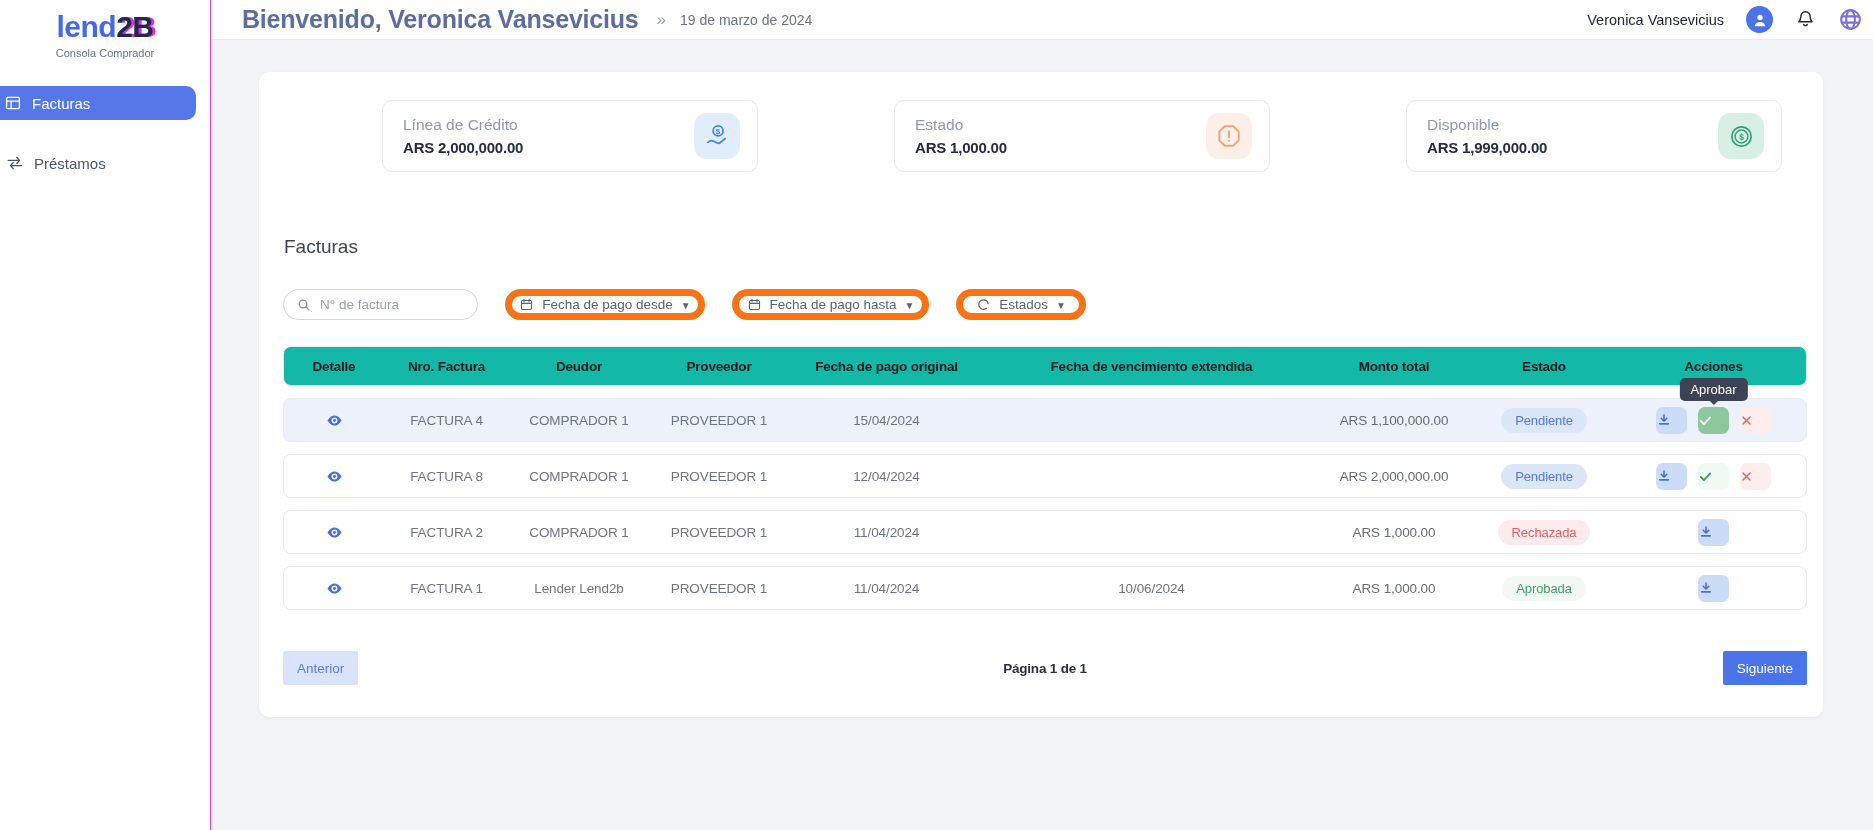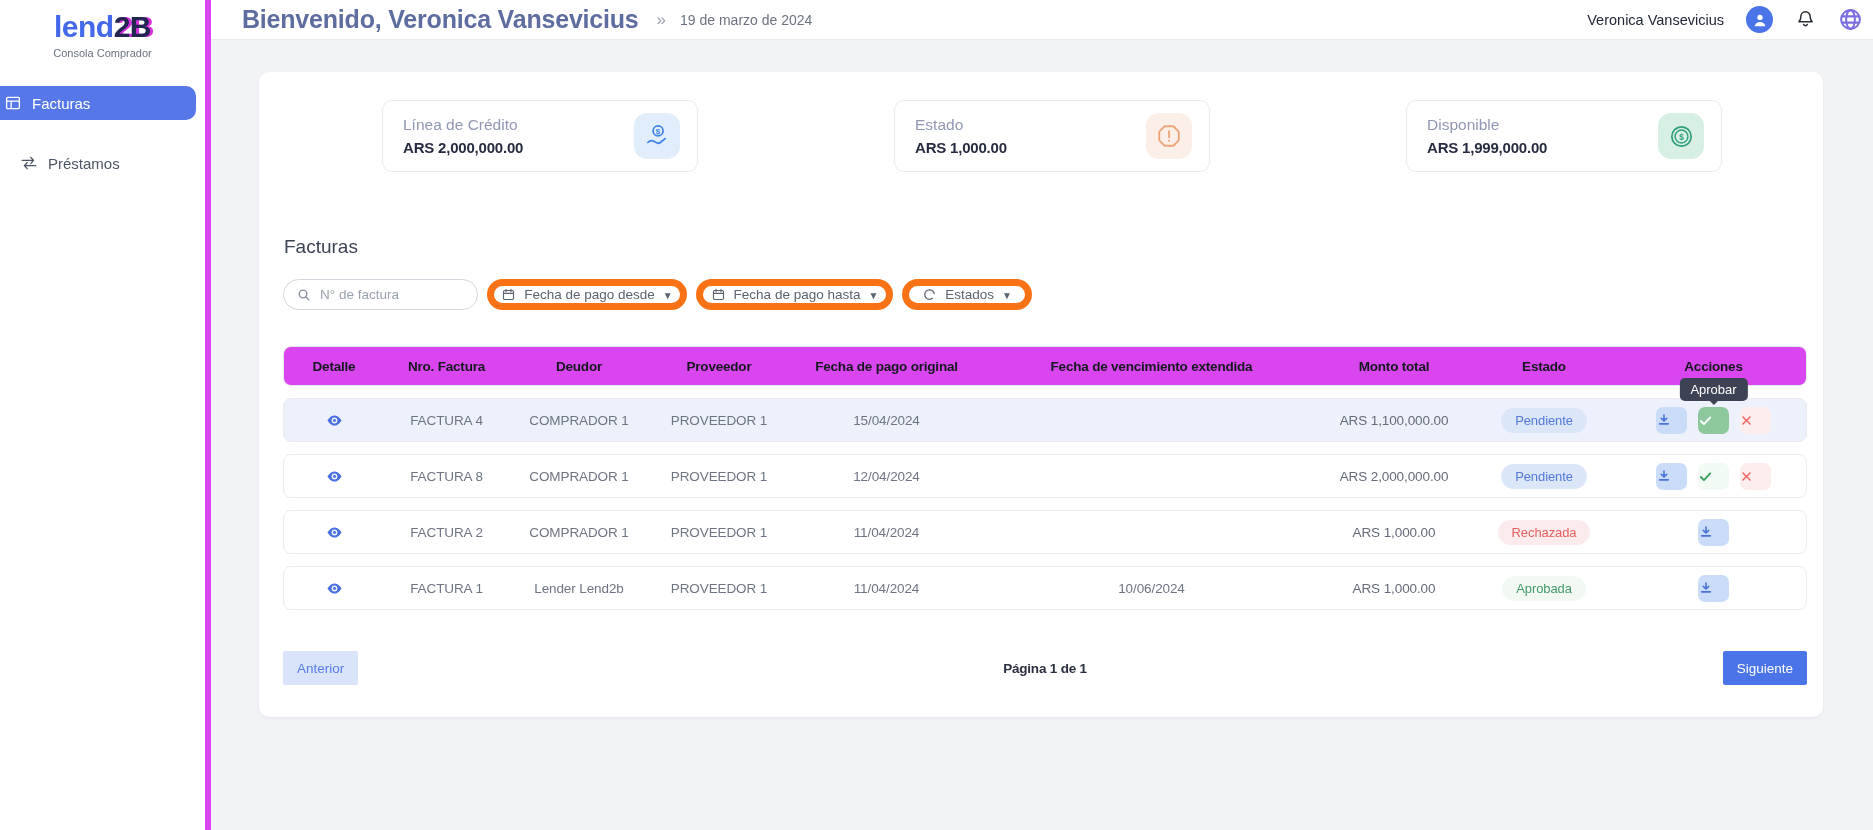--- a/index.html
+++ b/index.html
@@ -5,77 +5,77 @@
   * { margin:0; padding:0; box-sizing:border-box; }
   html,body { width:1873px; height:830px; }
   body {
     font-family:"Liberation Sans","DejaVu Sans",sans-serif;
     background:#f2f3f7; position:relative; overflow:hidden; color:#374151;
   }
   svg { display:block; }
 
   
   .sidebar { position:absolute; left:0; top:0; width:211px; height:830px;
-    background:#fff; border-right:6px solid #d946ef; z-index:5; }
+    background:#fff; border-right:1px solid #d946ef; z-index:5; }
   .logo { margin-top:10px; text-align:center; font-size:30px; font-weight:800; letter-spacing:-.5px; }
   .logo .p1 { color:#4468ea; }
   .logo .p2 { color:#222650; text-shadow:3px 0 0 #d930e0; }
   .logo-sub { text-align:center; font-size:11px; color:#6b7280; margin-top:3px; }
   .nav { margin-top:27px; }
   .nav-item { display:flex; align-items:center; height:34px; font-size:15px; cursor:pointer; }
   .nav-item.active { background:#5577e8; color:#fff; border-radius:10px;
     margin-left:-11px; width:207px; padding-left:15px; }
-  .nav-item.plain { color:#4b5563; padding-left:20px; margin-top:26px; }
+  .nav-item.plain { color:#4b5563; padding-left:6px; margin-top:26px; }
   .nav-ico { width:18px; height:18px; margin-right:10px; flex:0 0 auto; }
 
   
   .topbar { position:absolute; left:211px; top:0; width:1662px; height:40px;
     background:#fff; border-bottom:1px solid #e9ebf0; display:flex; align-items:center;
     padding:0 10px 0 31px; }
   .welcome { font-size:25px; font-weight:700; color:#5e6da0; letter-spacing:-.2px; }
   .crumb-sep { color:#9ca3af; font-size:17px; margin:0 14px 0 18px; }
   .topdate { font-size:14px; color:#6b7280; }
   .top-right { margin-left:auto; display:flex; align-items:center; gap:22px; }
   .top-user { font-size:14.5px; color:#23283a; }
   .avatar { width:27px; height:27px; border-radius:50%; background:#4a74e8;
     display:flex; align-items:center; justify-content:center; cursor:pointer; }
 
   
   .panel { position:absolute; left:259px; top:72px; width:1564px; height:645px;
     background:#fff; border-radius:10px; box-shadow:0 1px 3px rgba(16,24,40,.06); }
 
   
-  .stat-card { position:absolute; top:28px; width:316px; height:72px; background:#fff;
+  .stat-card { position:absolute; top:28px; width:376px; height:72px; background:#fff;
     border:1px solid #e7e9ef; border-radius:10px; display:flex; align-items:center;
     justify-content:space-between; padding:0 17px 0 20px; }
   .stat-label { font-size:15.5px; color:#9097b2; margin-bottom:5px; }
   .stat-value { font-size:15px; font-weight:700; color:#272c41; letter-spacing:-.2px; }
   .stat-ico { width:46px; height:46px; border-radius:13px; display:flex;
     align-items:center; justify-content:center; }
 
   .section-title { position:absolute; left:25px; top:164px; font-size:19px;
     font-weight:500; color:#3c4353; }
 
   
-  .filters { position:absolute; left:24px; top:207px; display:flex; gap:9px; }
+  .filters { position:absolute; left:24px; top:217px; display:flex; gap:27px; }
   .search-box { width:195px; height:31px; border:1px solid #d4d7de; border-radius:16px;
     display:flex; align-items:center; padding:0 10px 0 12px; background:#fff; }
   .search-box input { border:0; outline:0; width:100%; font-size:13.5px; color:#374151;
     margin-left:8px; font-family:inherit; background:transparent; }
   .search-box input::placeholder { color:#9aa1ad; }
   .pill-btn { height:31px; border:7px solid #f97316; border-radius:16px; background:#fff;
     display:flex; align-items:center; justify-content:center; gap:8px; font-size:13.5px;
     color:#5b6270; cursor:pointer; font-family:inherit; }
   .pill-caret { font-size:10px; color:#5b6270; margin-top:1px; }
 
   
   .tgrid { display:grid; grid-template-columns:100px 125px 140px 140px 195px 335px 150px 150px 189px;
     align-items:center; }
   .thead { position:absolute; left:24px; top:274px; width:1524px; height:40px;
-    background:#d946ef; border:1px solid #e7e9ee; border-radius:8px; }
+    background:#14b8a6; border:1px solid #e7e9ee; border-radius:8px; }
   .th { text-align:center; font-size:13.5px; font-weight:700; color:#15181f; letter-spacing:-.2px; }
   .tbody { position:absolute; left:24px; top:326px; width:1524px; }
   .trow { height:44px; background:#fff; border:1px solid #e9ebf0; border-radius:8px;
     margin-bottom:12px; cursor:pointer; }
   .trow.row-highlight { background:#edf1fb; }
   .td { text-align:center; font-size:13.5px; color:#6e7582; letter-spacing:-.1px; }
   .td.monto { font-weight:500; color:#646b78; }
   .eye-btn { background:none; border:0; cursor:pointer; margin:0 auto; display:flex; }
   .badge { display:inline-block; font-size:13px; padding:5px 14px; border-radius:13px; }
   .actions { display:flex; align-items:center; justify-content:center; gap:11px; }

